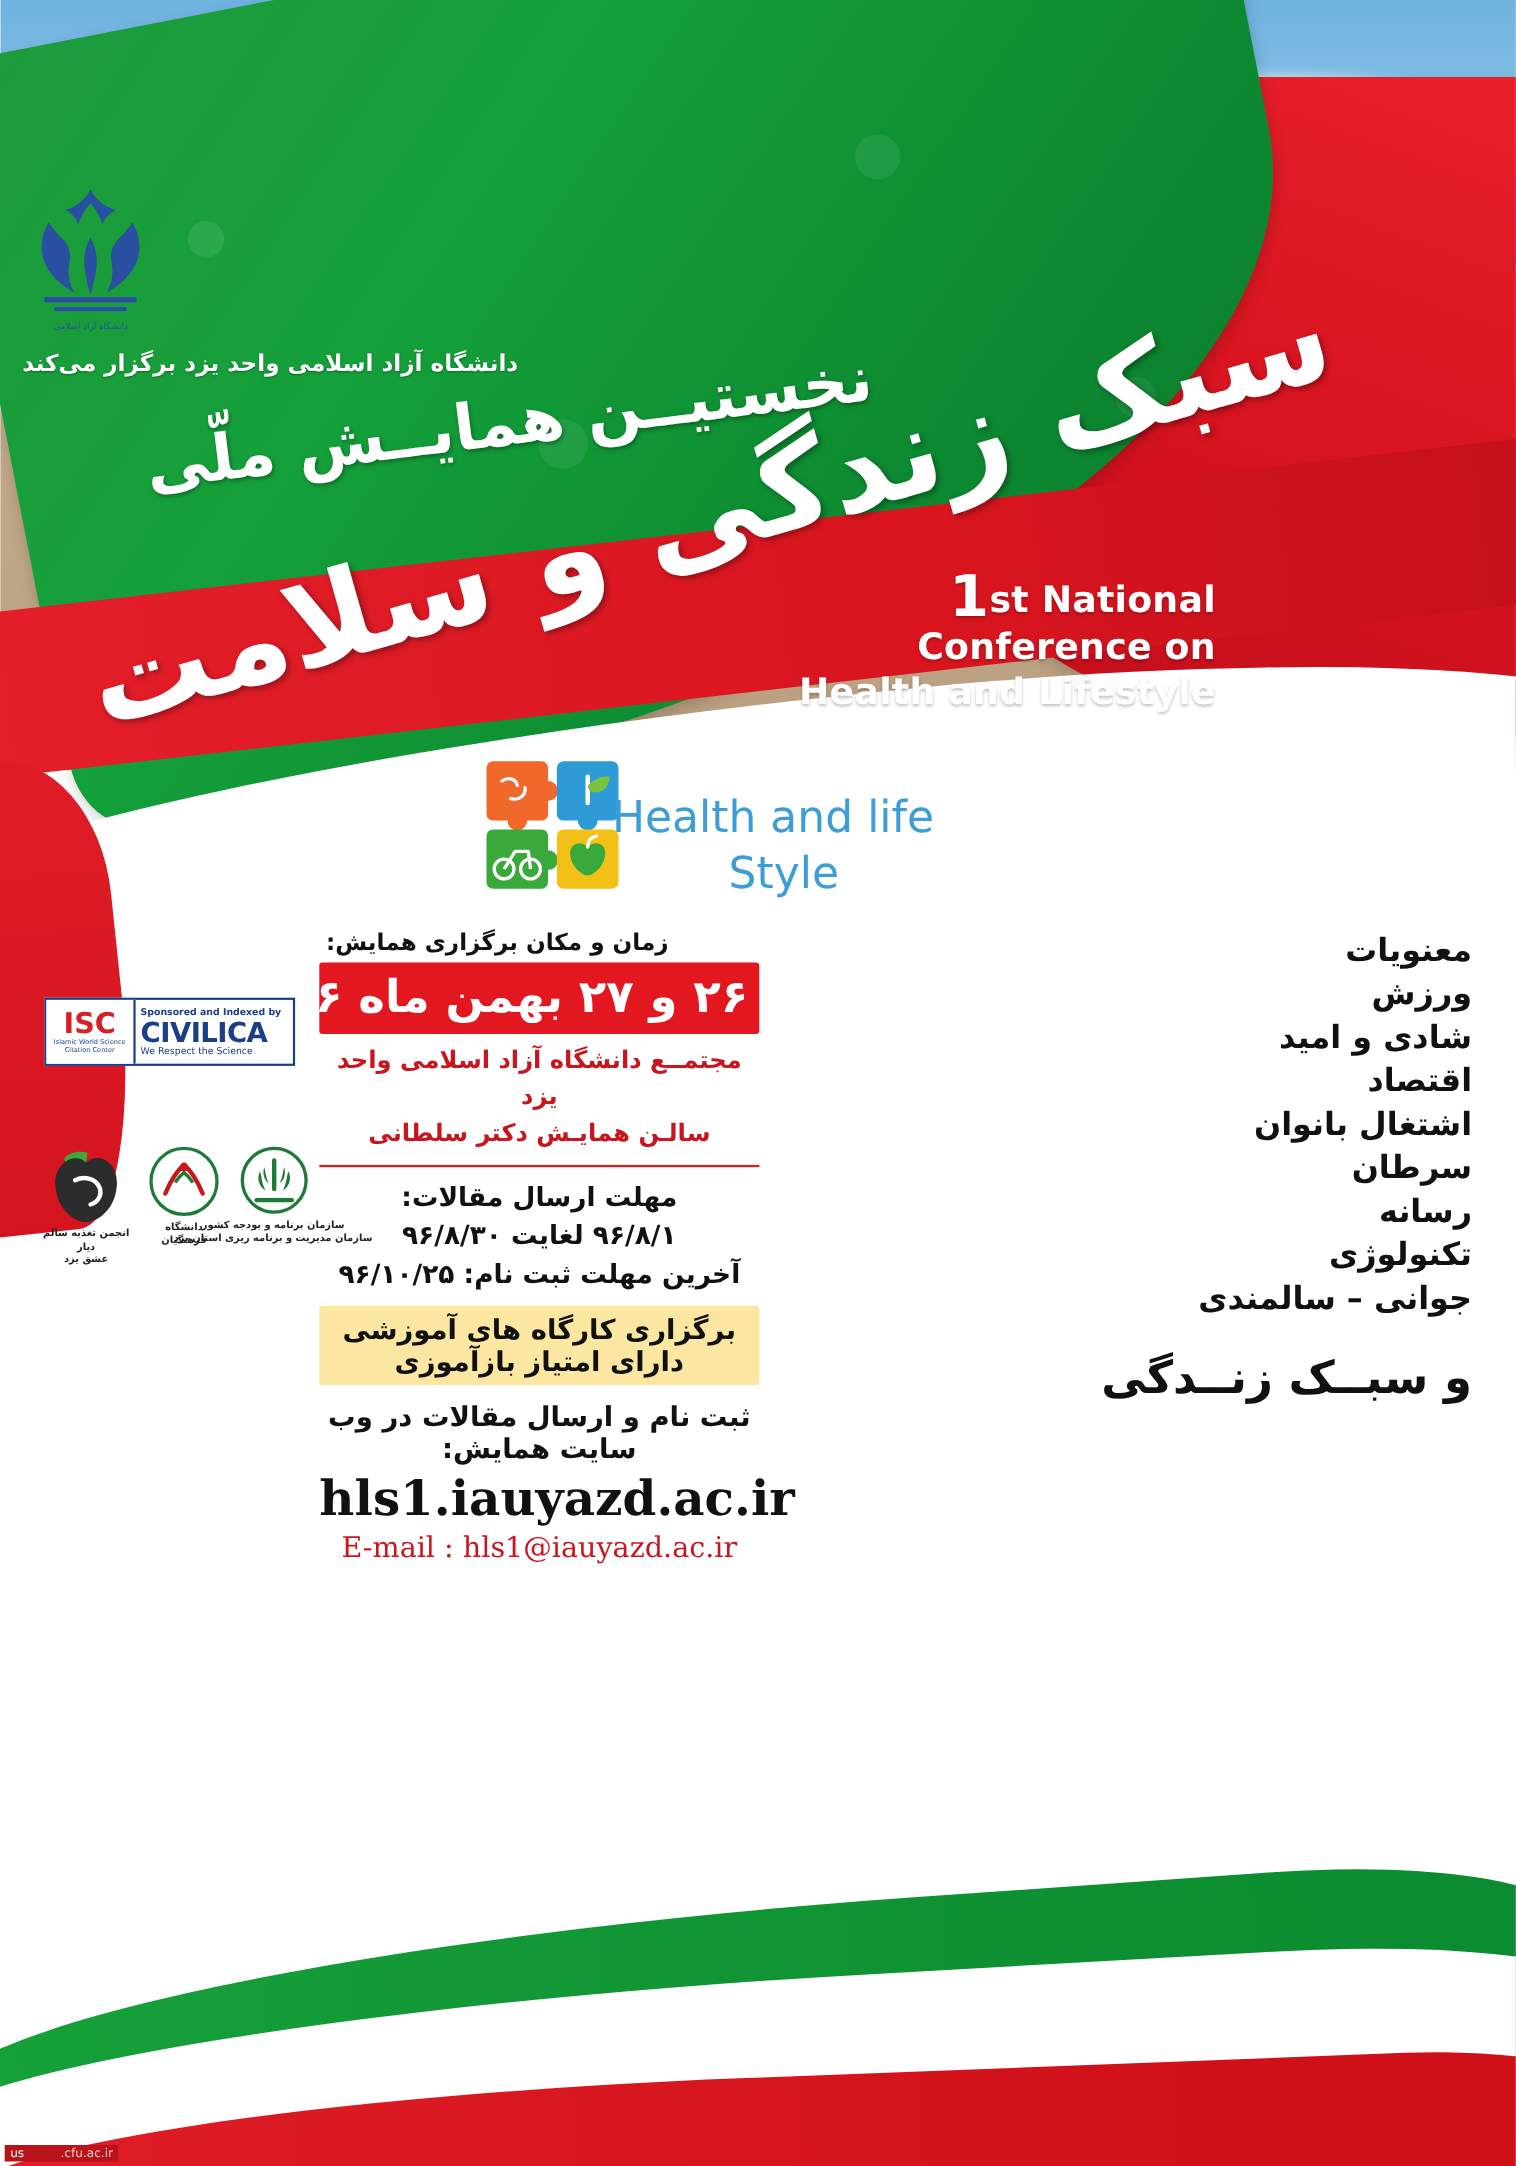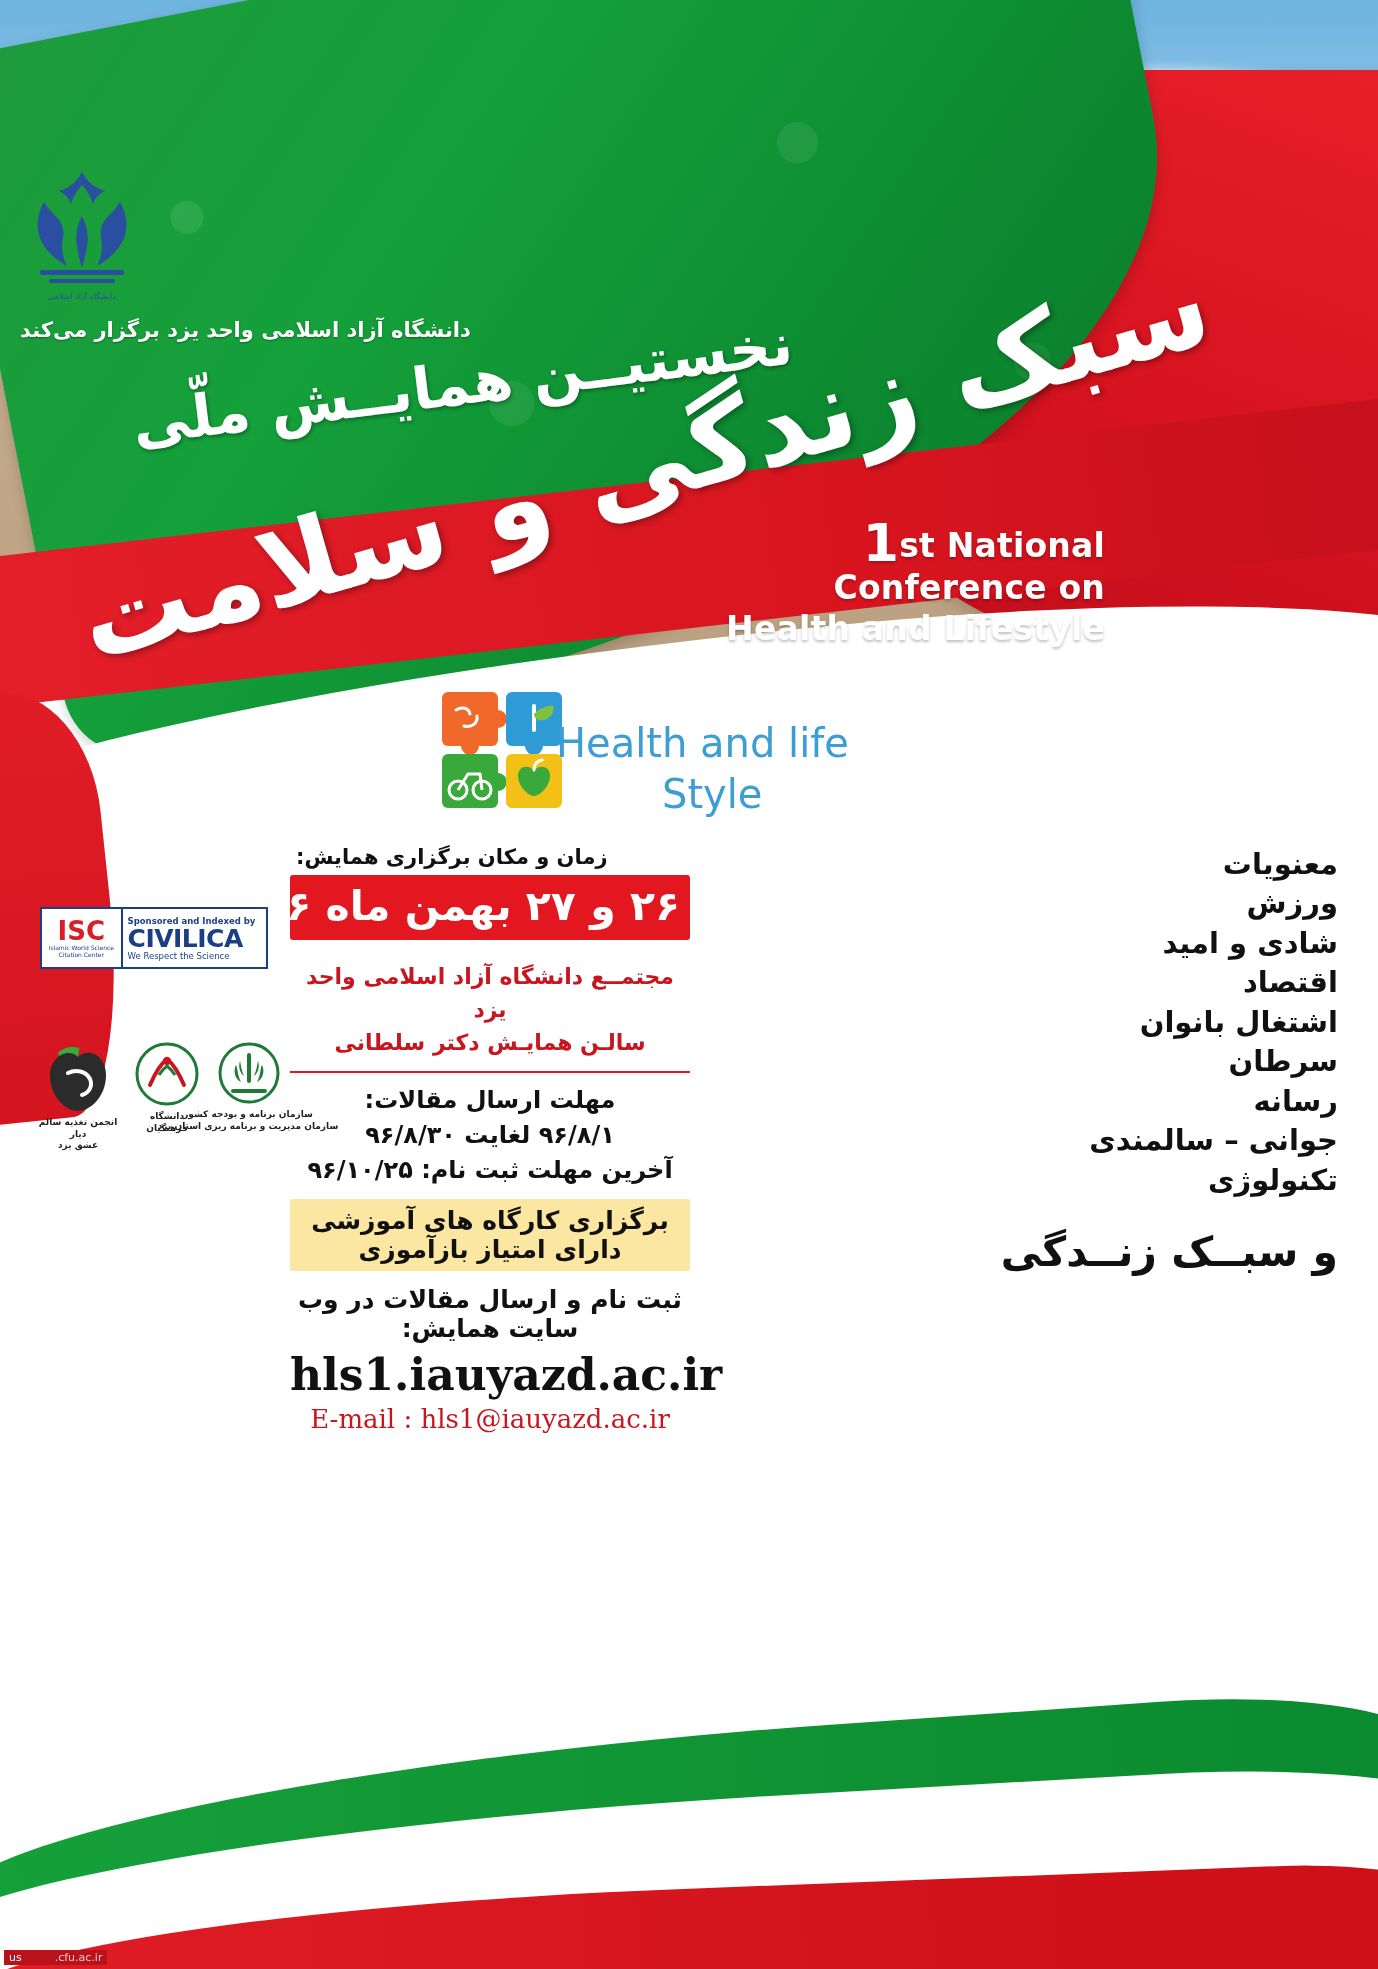--- a/index.html
+++ b/index.html
@@ -320,21 +320,21 @@
     padding: 7px 10px 10px 10px;
     border-radius: 3px;
     text-align: center;
     white-space: nowrap;
   }
   .venue {
     color: #c8161f;
     font-size: 22px;
     font-weight: bold;
     line-height: 1.5;
-    margin-top: 20px;
+    margin-top: 8px;
   }
   .rule {
     height: 2px;
     background: #e2171f;
     margin: 12px 0 10px 0;
     width: 100%;
   }
   .deadlines {
     color: #111111;
     font-size: 24px;
@@ -566,22 +566,22 @@
 
 
   <ul class="topics-list">
     <li>معنویات</li>
     <li>ورزش</li>
     <li>شادی و امید</li>
     <li>اقتصاد</li>
     <li>اشتغال بانوان</li>
     <li>سرطان</li>
     <li>رسانه</li>
+    <li>تکنولوژی</li>
     <li>جوانی – سالمندی</li>
-    <li>تکنولوژی</li>
   </ul>
 
   <div class="topics-final">و سبــک زنــدگی</div>
 
   <div class="info">
     <div class="sub-label">زمان و مکان برگزاری همایش:</div>
     <div class="date-banner">۲۶ و ۲۷ بهمن ماه ۱۳۹۶</div>
     <div class="venue">
       <div>مجتمــع دانشگاه آزاد اسلامی واحد یزد</div>
       <div>سالـن همایـش دکتر سلطانی</div>

